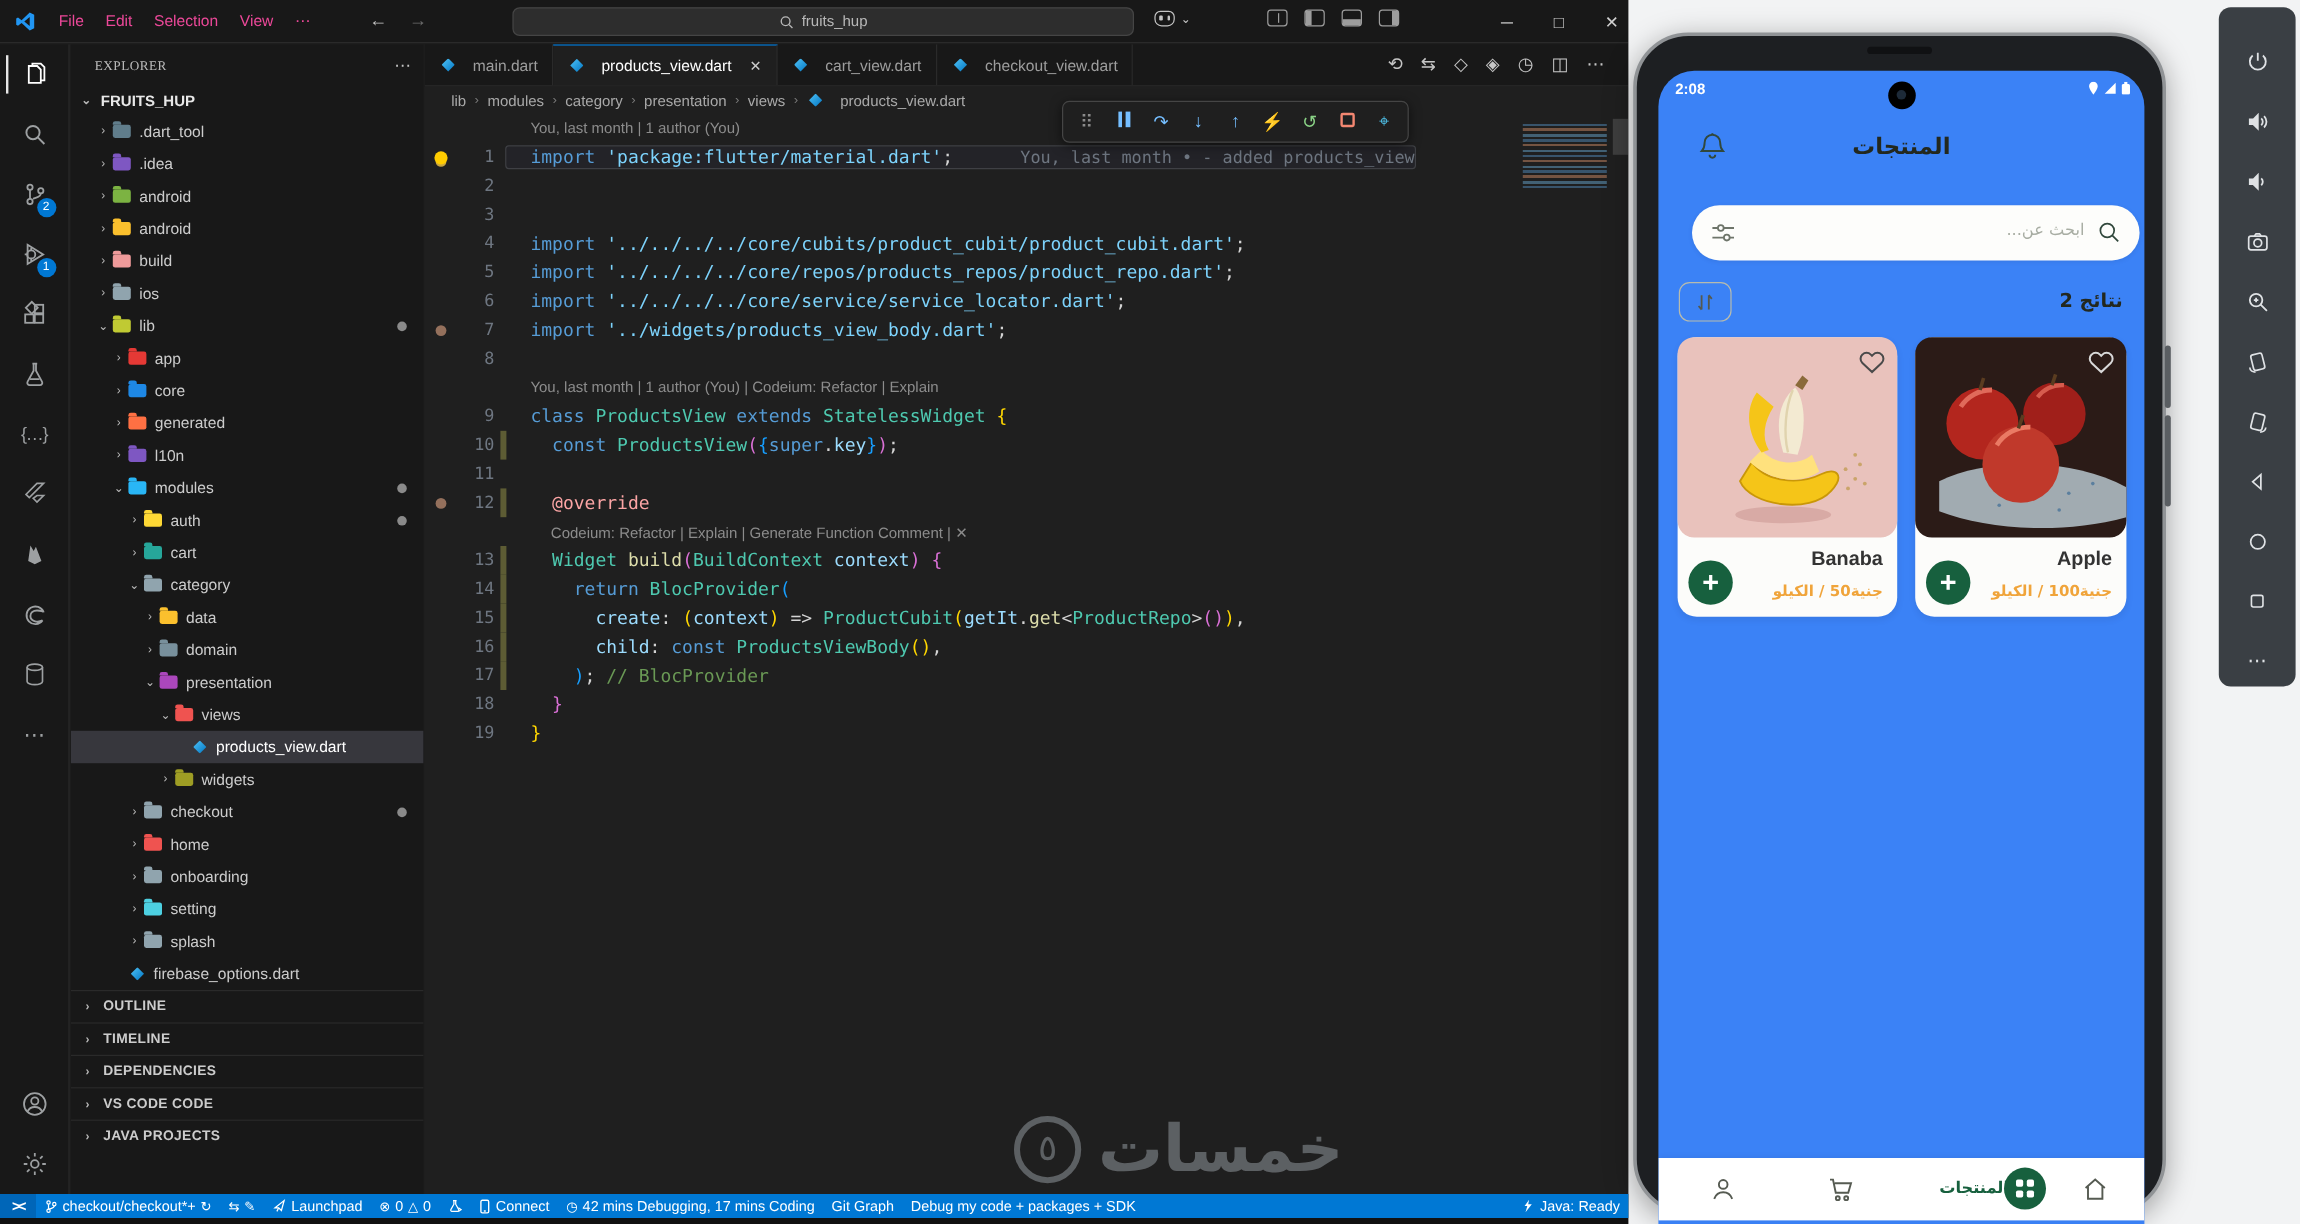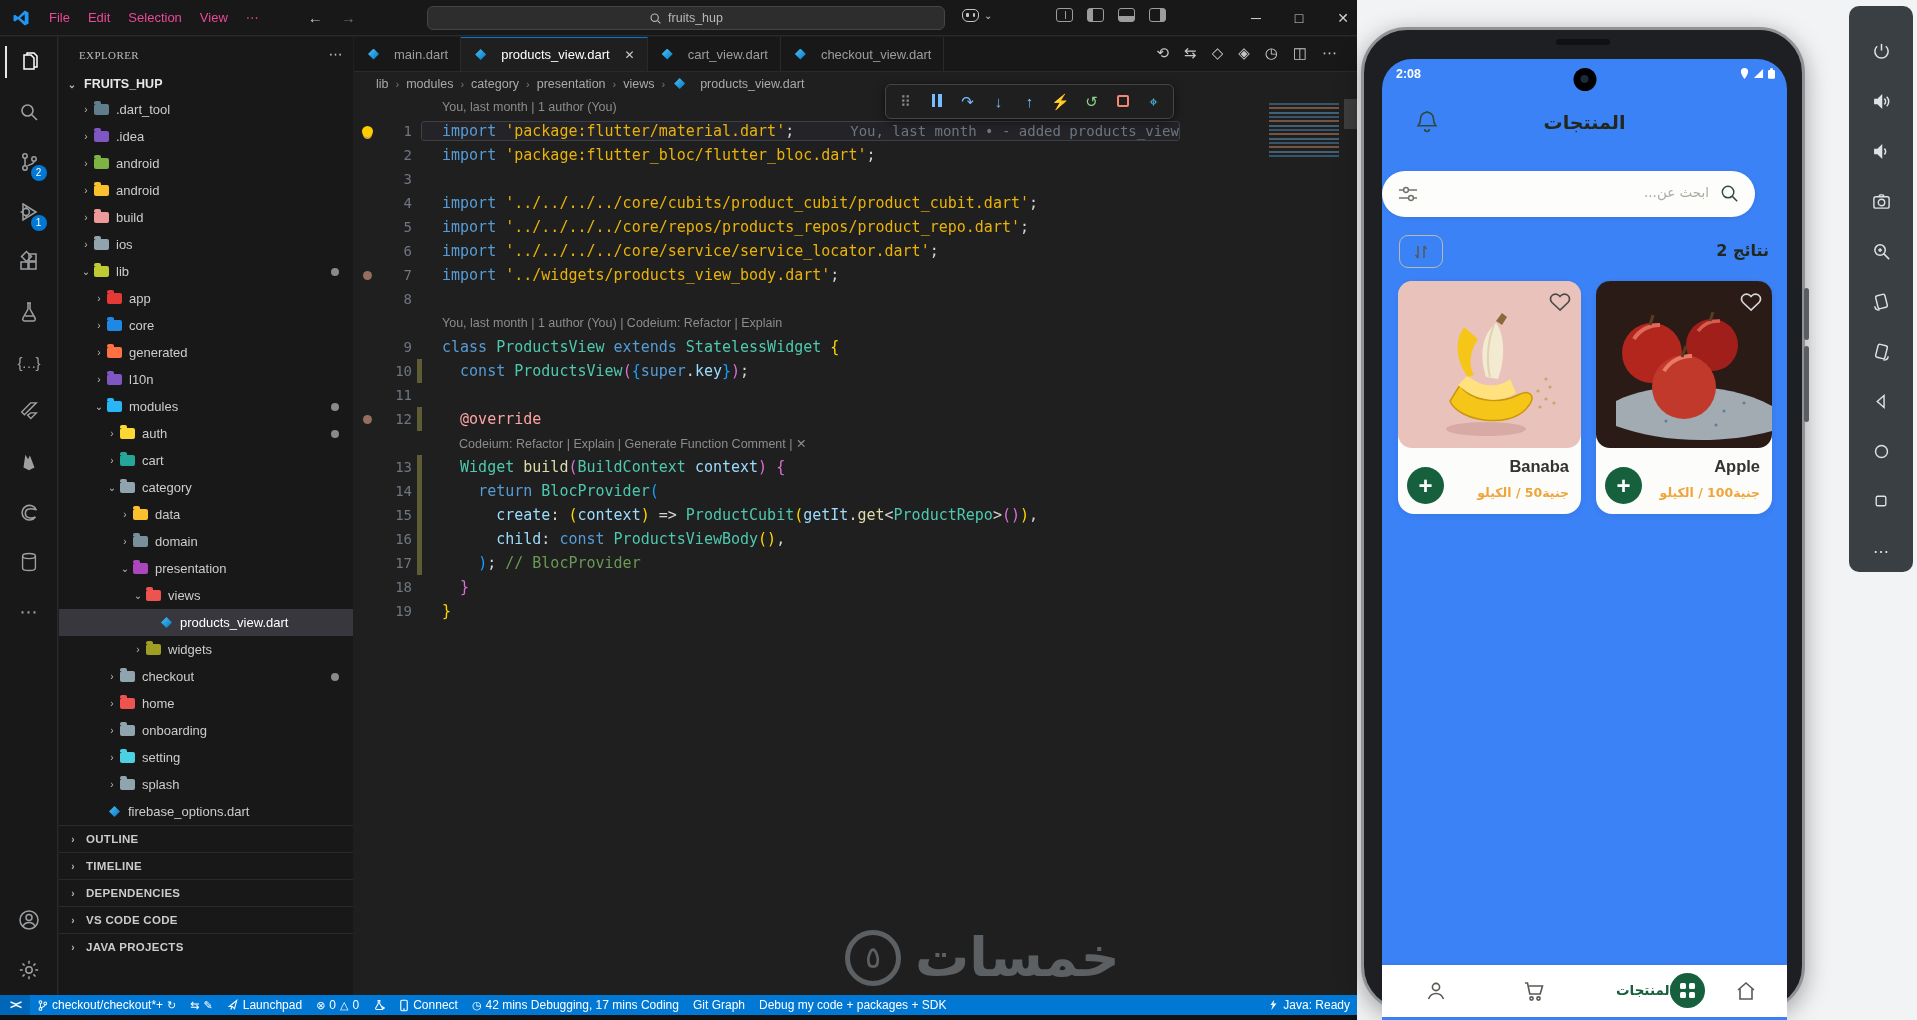--- a/index.html
+++ b/index.html
@@ -65,21 +65,21 @@
   .crow .marks { width:26px; flex:none; display:flex; justify-content:center; }
   .crow .num { width:32px; flex:none; text-align:right; color:#6e7681; font-size:14px; }
   .crow .gitbar { width:5px; height:24px; margin-left:5px; flex:none; }
   .crow .gitbar.on { background:#5d5c34; }
   .crow .ctext { padding-left:20px; }
   .crow.meta { color:#8c8c8c; font-family:"Liberation Sans",sans-serif; font-size:12.5px; padding-left:88px; }
   .crow.lens { color:#8c8c8c; font-family:"Liberation Sans",sans-serif; font-size:12.5px; padding-left:105px; }
   .hl-line { outline:1px solid #3f4045; background:#232328; border-radius:2px; }
   .bulb { width:11px; height:11px; border-radius:50%; background:#fc0; box-shadow:0 3px 0 -1px #caa63c; }
   .bdot { width:9px; height:9px; border-radius:50%; background:#94705c; }
-  .tok-kw{color:#569cd6} .tok-str{color:#eab308} .tok-typ{color:#4ec9b0} .tok-fn{color:#dcdcaa}
+  .tok-kw{color:#569cd6} .tok-str{color:#7dd3fc} .tok-typ{color:#4ec9b0} .tok-fn{color:#dcdcaa}
   .tok-var{color:#9cdcfe} .tok-pun{color:#d4d4d4} .tok-b1{color:#ffd700} .tok-b2{color:#da70d6}
   .tok-b3{color:#179fff} .tok-ann{color:#fca5a5} .tok-com{color:#6a9955}
   .tok-ghost{color:#6e7681; padding-left:56px; font-size:14px;}
   #minimap { position:absolute; right:18px; top:8px; width:70px; height:56px; opacity:.9;
      background:repeating-linear-gradient(180deg,#3b5a74 0 2px,transparent 2px 4px, #7e5a46 4px 6px, transparent 6px 9px, #46687e 9px 11px, transparent 11px 13px); }
   #scroll-thumb { position:absolute; right:0; top:4px; width:13px; height:30px; background:rgba(121,121,121,.35); }
 
   
   #debugbar { position:absolute; left:885px; top:84px; height:35px; background:#1f1f1f; border:1px solid #454545; border-radius:6px; box-shadow:0 2px 10px rgba(0,0,0,.55); display:flex; align-items:center; padding:0 6px; gap:4px; z-index:30; }
   .dbg { width:27px; text-align:center; font-size:15px; }
@@ -109,21 +109,21 @@
   #speaker { position:absolute; left:50%; top:9px; transform:translateX(-50%); width:54px; height:6px; border-radius:3px; background:#101113; }
   #screen { position:absolute; left:18px; top:29px; width:405px; height:1000px; background:#3b82f6; border-radius:30px; overflow:hidden; }
   #cam { position:absolute; left:50%; top:9px; transform:translateX(-50%); width:23px; height:23px; border-radius:50%; background:#000; }
   #cam::after { content:""; position:absolute; left:7px; top:7px; width:8px; height:8px; border-radius:50%; background:#1d2a38; }
   #ph-status { position:absolute; left:0; top:0; width:100%; height:30px; color:#fff; font-size:12.5px; }
   #ph-time { position:absolute; left:14px; top:8px; font-weight:bold; }
   #ph-sicons { position:absolute; right:12px; top:9px; display:flex; gap:4px; align-items:center; }
   #ph-header { position:absolute; left:0; top:46px; width:100%; height:40px; }
   #bell { position:absolute; left:32px; top:4px; }
   #ph-title { position:absolute; left:0; right:0; top:6px; text-align:center; font-size:19px; font-weight:bold; color:#23281e; font-family:"DejaVu Sans",sans-serif; }
-  #searchbar { position:absolute; left:0; top:112px; width:373px; height:46px; background:#fdfdfb; border-radius:23px; box-shadow:0 1px 4px rgba(0,0,0,.08); }
+  #searchbar { position:absolute; left:28px; top:112px; width:373px; height:46px; background:#fdfdfb; border-radius:23px; box-shadow:0 1px 4px rgba(0,0,0,.08); }
   #filter-ic { position:absolute; left:14px; top:12px; }
   #search-ph { position:absolute; right:46px; top:13px; color:#a8ada3; font-size:13.5px; font-family:"DejaVu Sans",sans-serif; direction:rtl; }
   #mag { position:absolute; right:14px; top:11px; }
   #results-row { position:absolute; left:16px; top:176px; width:373px; height:34px; }
   #sort-btn { position:absolute; left:1px; top:0; width:44px; height:33px; border:1.4px solid #b7bbae; border-radius:9px; display:flex; align-items:center; justify-content:center; color:#55594f; }
   #res-count { position:absolute; right:2px; top:6px; font-size:16px; font-weight:bold; color:#23281e; font-family:"DejaVu Sans",sans-serif; direction:ltr; }
   .card { position:absolute; top:222px; width:183px; height:233px; background:#fcfcfa; border-radius:16px; box-shadow:0 2px 6px rgba(0,0,0,.07); }
   .card-img { position:absolute; left:0; top:0; width:100%; height:167px; border-radius:14px; overflow:hidden; }
   .heart { position:absolute; right:9px; top:9px; }
   .plus-btn { position:absolute; left:9px; bottom:10px; width:37px; height:37px; border-radius:50%; background:#17603e; color:#fff; font-size:24px; display:flex; align-items:center; justify-content:center; font-weight:bold; }
@@ -480,21 +480,21 @@
         <span class="bc-sep">›</span>
         <span>views</span>
         <span class="bc-sep">›</span>
         <span class="dart-ic"></span>
         <span>products_view.dart</span>
       </div>
     <div id="code-area">
       <div id="code-rows">
           <div class="crow meta">You, last month | 1 author (You)</div>
           <div class="crow"><span class="marks"><span class="bulb"></span></span><span class="num">1</span><span class="gitbar"></span><span class="ctext hl-line"><span class="tok-kw">import</span><span class="tok-pun"> </span><span class="tok-str">'package:flutter/material.dart'</span><span class="tok-pun">;</span><span class="tok-ghost">You, last month • - added products_view</span></span></div>
-          <div class="crow"><span class="marks"></span><span class="num">2</span><span class="gitbar"></span><span class="ctext"><span class="tok-kw">import</span><span class="tok-pun"> </span><span class="tok-str">'package:flutter_bloc/flutter_bloc.dart'</span><span class="tok-pun">;</span></span></div>
+          <div class="crow"><span class="marks"></span><span class="num">2</span><span class="gitbar"></span></div>
           <div class="crow"><span class="marks"></span><span class="num">3</span><span class="gitbar"></span><span class="ctext"></span></div>
           <div class="crow"><span class="marks"></span><span class="num">4</span><span class="gitbar"></span><span class="ctext"><span class="tok-kw">import</span><span class="tok-pun"> </span><span class="tok-str">'../../../../core/cubits/product_cubit/product_cubit.dart'</span><span class="tok-pun">;</span></span></div>
           <div class="crow"><span class="marks"></span><span class="num">5</span><span class="gitbar"></span><span class="ctext"><span class="tok-kw">import</span><span class="tok-pun"> </span><span class="tok-str">'../../../../core/repos/products_repos/product_repo.dart'</span><span class="tok-pun">;</span></span></div>
           <div class="crow"><span class="marks"></span><span class="num">6</span><span class="gitbar"></span><span class="ctext"><span class="tok-kw">import</span><span class="tok-pun"> </span><span class="tok-str">'../../../../core/service/service_locator.dart'</span><span class="tok-pun">;</span></span></div>
           <div class="crow"><span class="marks"><span class="bdot"></span></span><span class="num">7</span><span class="gitbar"></span><span class="ctext"><span class="tok-kw">import</span><span class="tok-pun"> </span><span class="tok-str">'../widgets/products_view_body.dart'</span><span class="tok-pun">;</span></span></div>
           <div class="crow"><span class="marks"></span><span class="num">8</span><span class="gitbar"></span><span class="ctext"></span></div>
           <div class="crow meta">You, last month | 1 author (You) | Codeium: Refactor | Explain</div>
           <div class="crow"><span class="marks"></span><span class="num">9</span><span class="gitbar"></span><span class="ctext"><span class="tok-kw">class</span><span class="tok-pun"> </span><span class="tok-typ">ProductsView</span><span class="tok-kw"> extends</span><span class="tok-pun"> </span><span class="tok-typ">StatelessWidget</span><span class="tok-b1"> {</span></span></div>
           <div class="crow"><span class="marks"></span><span class="num">10</span><span class="gitbar on"></span><span class="ctext"><span class="tok-pun">  </span><span class="tok-kw">const</span><span class="tok-pun"> </span><span class="tok-typ">ProductsView</span><span class="tok-b2">(</span><span class="tok-b3">{</span><span class="tok-kw">super</span><span class="tok-pun">.</span><span class="tok-var">key</span><span class="tok-b3">}</span><span class="tok-b2">)</span><span class="tok-pun">;</span></span></div>
           <div class="crow"><span class="marks"></span><span class="num">11</span><span class="gitbar"></span><span class="ctext"></span></div>

